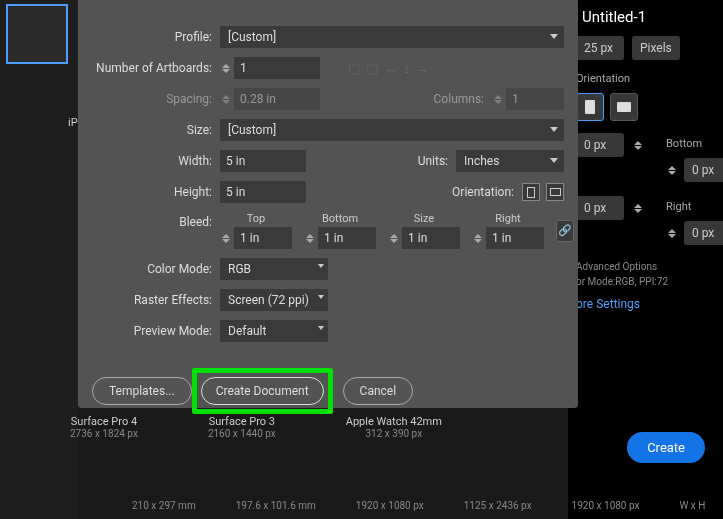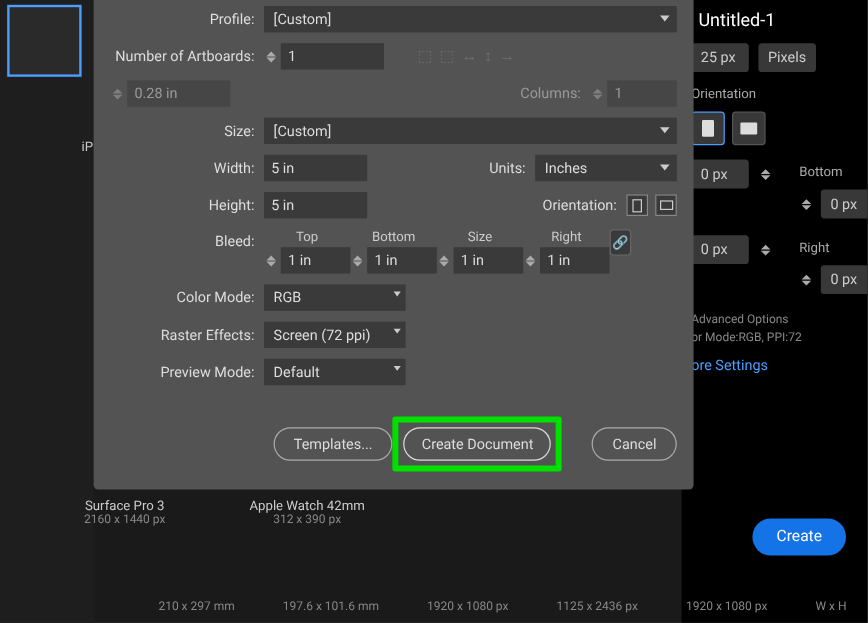--- a/index.html
+++ b/index.html
@@ -18,42 +18,42 @@
 .bg-more{color:#4a9eff;font-size:12px;margin-top:10px}
 .stepper{display:flex;flex-direction:column;gap:1px;margin-left:2px}
 .stepper span{width:0;height:0;border-left:4px solid transparent;border-right:4px solid transparent}
 .stepper .up{border-bottom:4px solid #aaa}
 .stepper .dn{border-top:4px solid #aaa}
 .thumb-row{position:absolute;left:70px;top:415px;display:flex;gap:70px}
 .thumb{text-align:center;color:#ccc;font-size:11px}
 .thumb-sub{color:#888;font-size:10px}
 .cat-row{position:absolute;left:132px;bottom:8px;display:flex;gap:40px;color:#888;font-size:10px;white-space:nowrap}
 .create-btn{position:absolute;right:18px;bottom:56px;background:#1473e6;color:#fff;padding:8px 20px;border-radius:16px;border:none;font-size:13px;font-weight:400}
-.dialog{position:absolute;left:78px;top:0;width:500px;height:408px;background:#535353;border-radius:0 0 4px 4px;padding:5px 14px}
+.dialog{position:absolute;left:78px;top:0;width:500px;height:408px;background:#535353;border-radius:0 0 4px 4px;padding:26px 14px}
 .form-row{display:flex;align-items:center;margin-bottom:9px;gap:8px}
 .lbl{flex:0 0 120px;text-align:right;color:#ddd;font-size:12px}
 .lbl-dim{color:#999}
 .sel{background:#3a3a3a;color:#ddd;padding:4px 8px;border:none;font-size:12px;height:22px;position:relative}
 .sel-wide{flex:1}
-.sel-mid{width:118px}
+.sel-mid{width:108px}
 .caret{position:absolute;right:6px;top:8px;width:0;height:0;border-left:4px solid transparent;border-right:4px solid transparent;border-top:5px solid #ccc}
 .caret-sm{position:absolute;right:4px;top:6px;width:0;height:0;border-left:3px solid transparent;border-right:3px solid transparent;border-top:4px solid #ccc}
 .inp{background:#3a3a3a;color:#ddd;border:none;padding:4px 6px;font-size:12px;height:22px;width:86px}
 .inp-sm{width:58px}
 .step-ctrl{display:flex;align-items:center;gap:2px}
 .step-ctrl .stepper{margin-right:2px}
 .art-icons{display:flex;gap:6px;margin-left:20px;color:#888}
 .art-icons span{opacity:.5;font-size:13px}
-.bleed-group{display:flex;gap:0;align-items:flex-start}
+.bleed-group{display:flex;gap:12px;align-items:center}
 .bleed-col{display:flex;flex-direction:column;gap:2px}
 .bleed-hdr{color:#ccc;font-size:11px;text-align:center}
 .link-icon{width:18px;height:22px;background:#3a3a3a;border:1px solid #666;border-radius:3px;display:flex;align-items:center;justify-content:center;font-size:11px}
 .adv{display:flex;align-items:center;gap:6px;color:#ddd;font-size:12px;margin:8px 0}
 .adv-caret{width:0;height:0;border-left:4px solid transparent;border-right:4px solid transparent;border-top:5px solid #ccc}
-.btn-row{display:flex;justify-content:flex-end;align-items:center;margin-top:26px}
+.btn-row{display:flex;justify-content:flex-start;align-items:center;margin-top:26px}
 .btn{background:transparent;border:1px solid #aaa;color:#ddd;padding:6px 16px;border-radius:14px;font-size:12px;cursor:pointer}
 .btn-primary{border:1.5px solid #ddd;padding:6px 14px}
 .highlight{border:5px solid #00e000;padding:4px;border-radius:2px;display:inline-flex}
 .orient-icons{display:flex;gap:6px}
 .orient-sm{width:18px;height:18px;border:1px solid #888;background:#3a3a3a;display:flex;align-items:center;justify-content:center}
 .orient-sm .i{width:8px;height:11px;border:1px solid #ccc}
 .left-edge{position:absolute;left:0;top:0;width:78px;height:519px;background:#1e1e1e}
 .left-thumb{position:absolute;left:6px;top:4px;width:62px;height:60px;border:2px solid #4a9eff;background:#2a2a2a}
 .ip-label{position:absolute;left:68px;top:116px;color:#ccc;font-size:11px}
 .bg-two-col{display:flex;gap:24px}
@@ -130,20 +130,24 @@
   </div>
   <div class="bg-sub" style="margin-top:8px">Advanced Options</div>
   <div class="bg-sub">or Mode:RGB, PPI:72</div>
   <div class="bg-more">ore Settings</div>
 </div>
 
 <button class="create-btn">Create</button>
 
 <div class="thumb-row">
   <div class="thumb">
+      <div>Surface Pro 4</div>
+      <div class="thumb-sub">2736 x 1824 px</div>
+    </div>
+  <div class="thumb">
       <div>Surface Pro 3</div>
       <div class="thumb-sub">2160 x 1440 px</div>
     </div>
   <div class="thumb">
       <div>Apple Watch 42mm</div>
       <div class="thumb-sub">312 x 390 px</div>
     </div>
 </div>
 
 <div class="cat-row">
@@ -171,20 +175,21 @@
       </div>
     <div class="art-icons">
         <span>⬚</span>
         <span>⬚</span>
         <span>↔</span>
         <span>↕</span>
         <span>→</span>
       </div>
   </div>
   <div class="form-row">
+    <div class="lbl lbl-dim">Spacing:</div>
     <div class="step-ctrl" style="opacity:.5">
         <div class="stepper">
           <span class="up"></span>
           <span class="dn"></span>
         </div>
         <input class="inp" disabled="" value="0.28 in" style="">
       </div>
     <div style="flex:1"></div>
     <div class="lbl lbl-dim" style="flex:0 0 60px">Columns:</div>
     <div class="step-ctrl" style="opacity:.5">
@@ -273,20 +278,20 @@
   <div class="form-row">
     <div class="lbl">Raster Effects:</div>
     <div class="sel sel-mid"><span>Screen (72 ppi)</span><span class="caret-sm"></span></div>
   </div>
   <div class="form-row">
     <div class="lbl">Preview Mode:</div>
     <div class="sel sel-mid"><span>Default</span><span class="caret-sm"></span></div>
   </div>
   <div class="btn-row">
     <button class="btn">Templates...</button>
-    <div style="display:flex;align-items:center;gap:25px">
+    <div style="display:flex;align-items:center;gap:10px">
       <div class="highlight">
         <button class="btn btn-primary">Create Document</button>
       </div>
       <button class="btn">Cancel</button>
     </div>
   </div>
 </div>
 
 </body></html>

